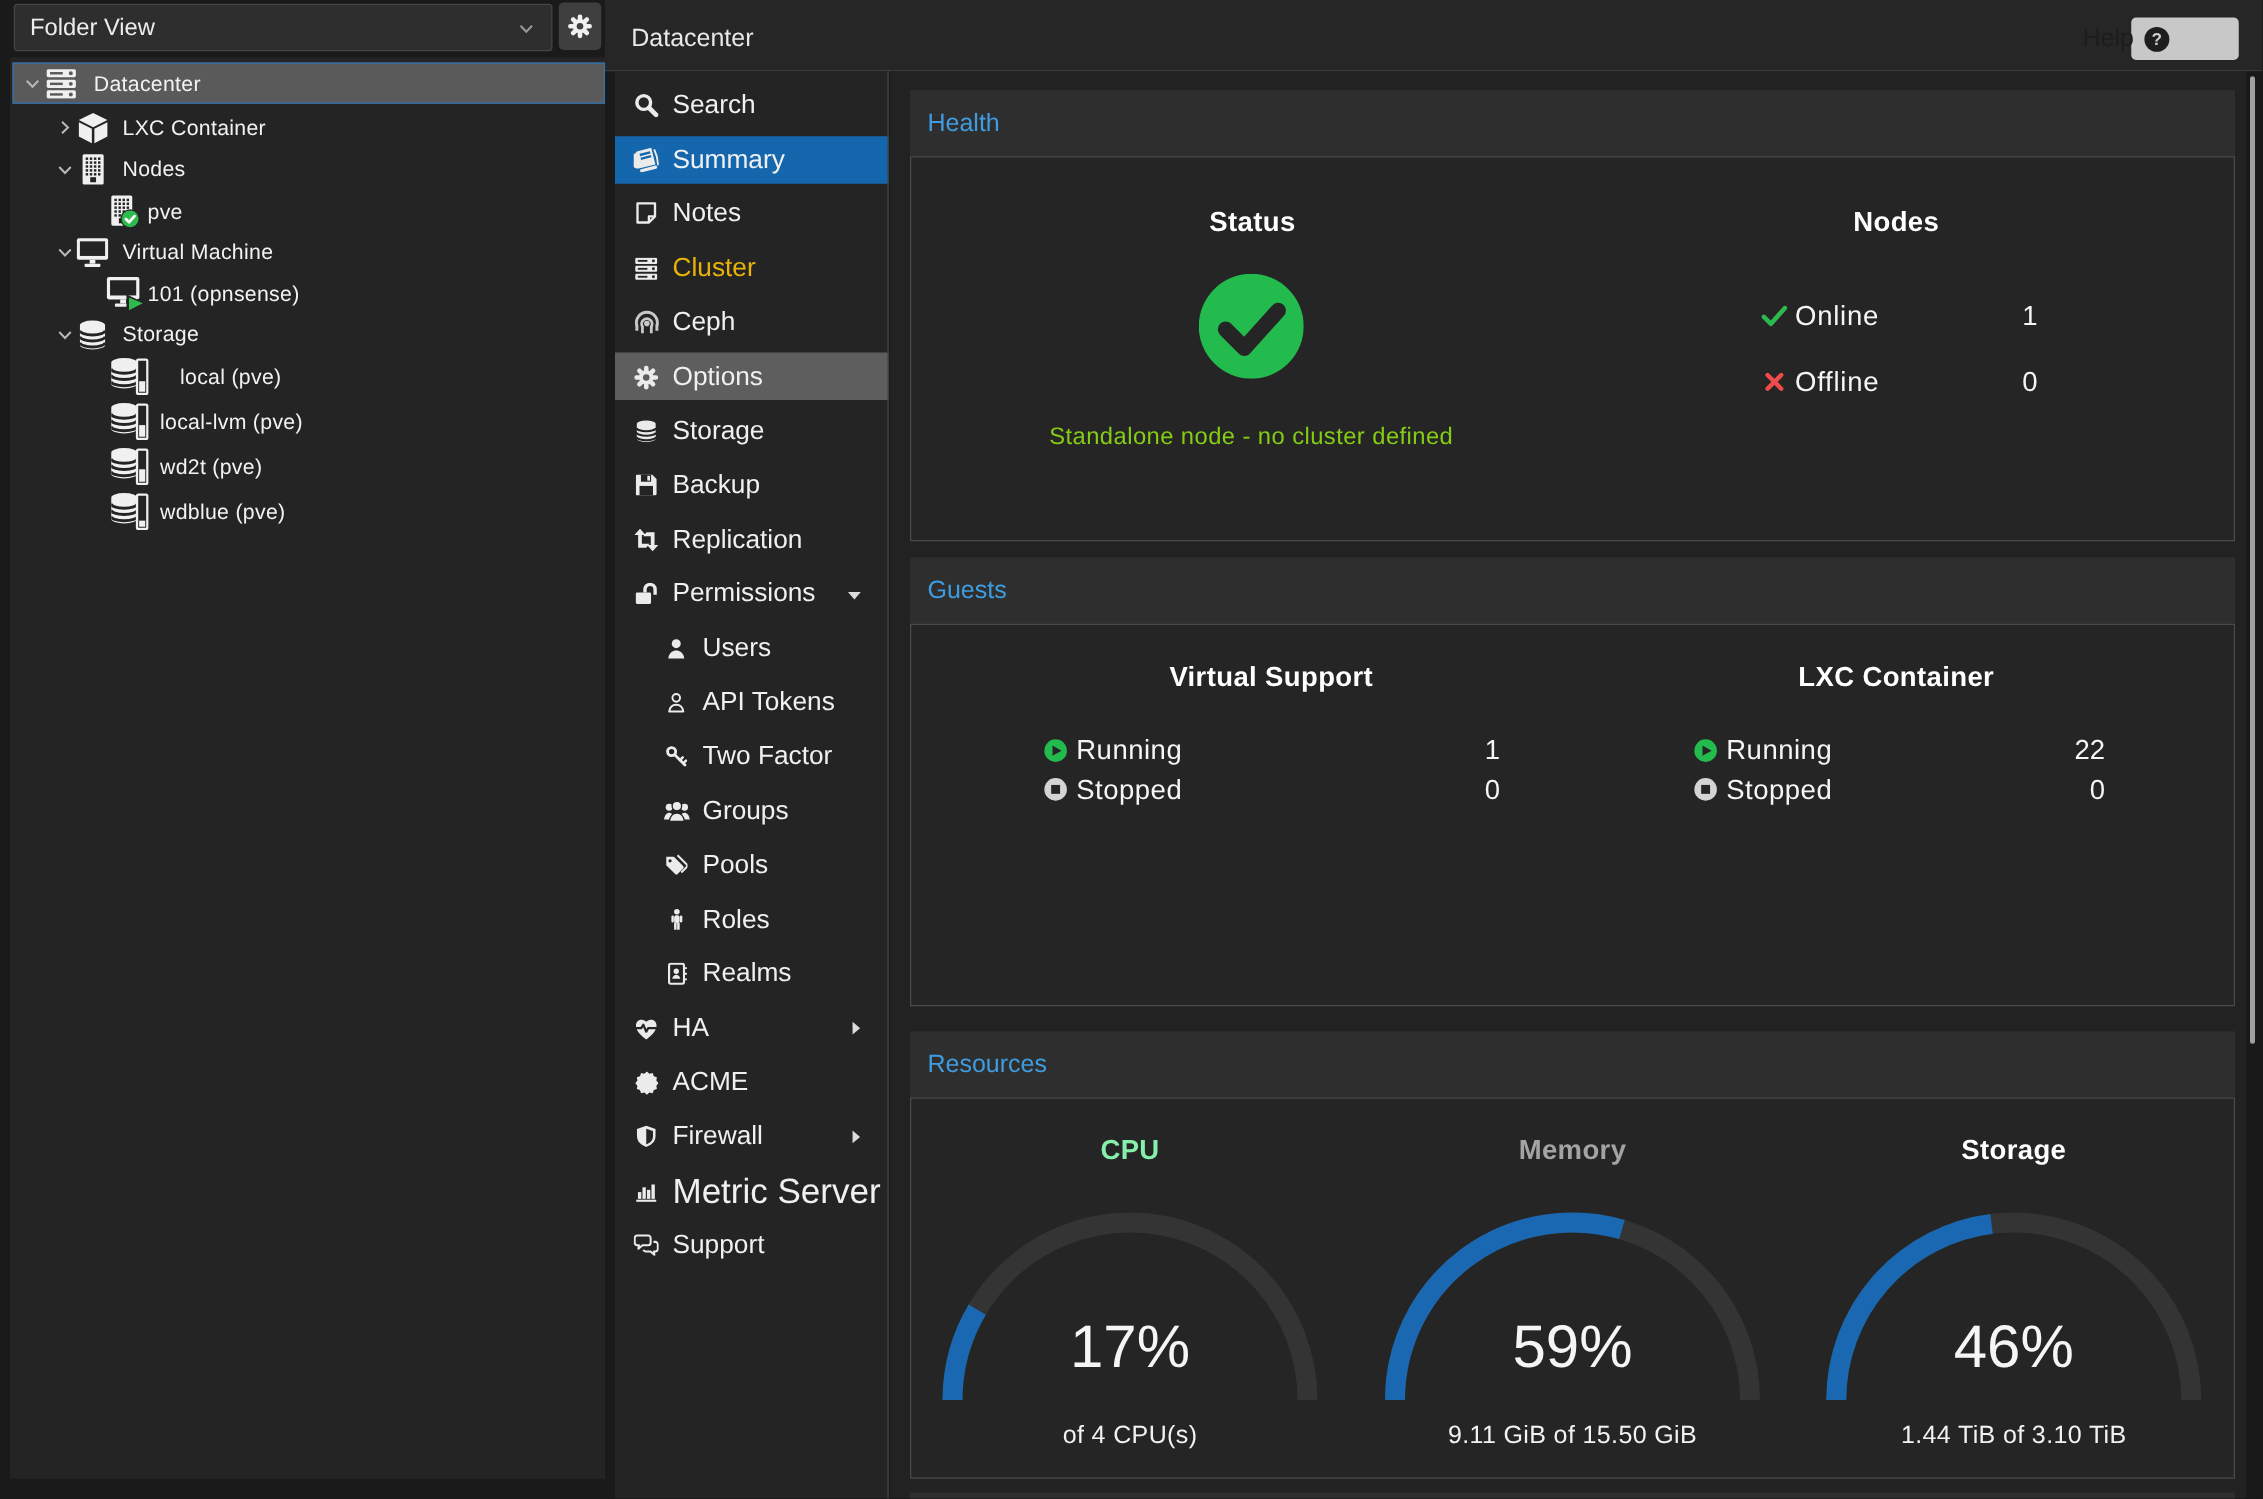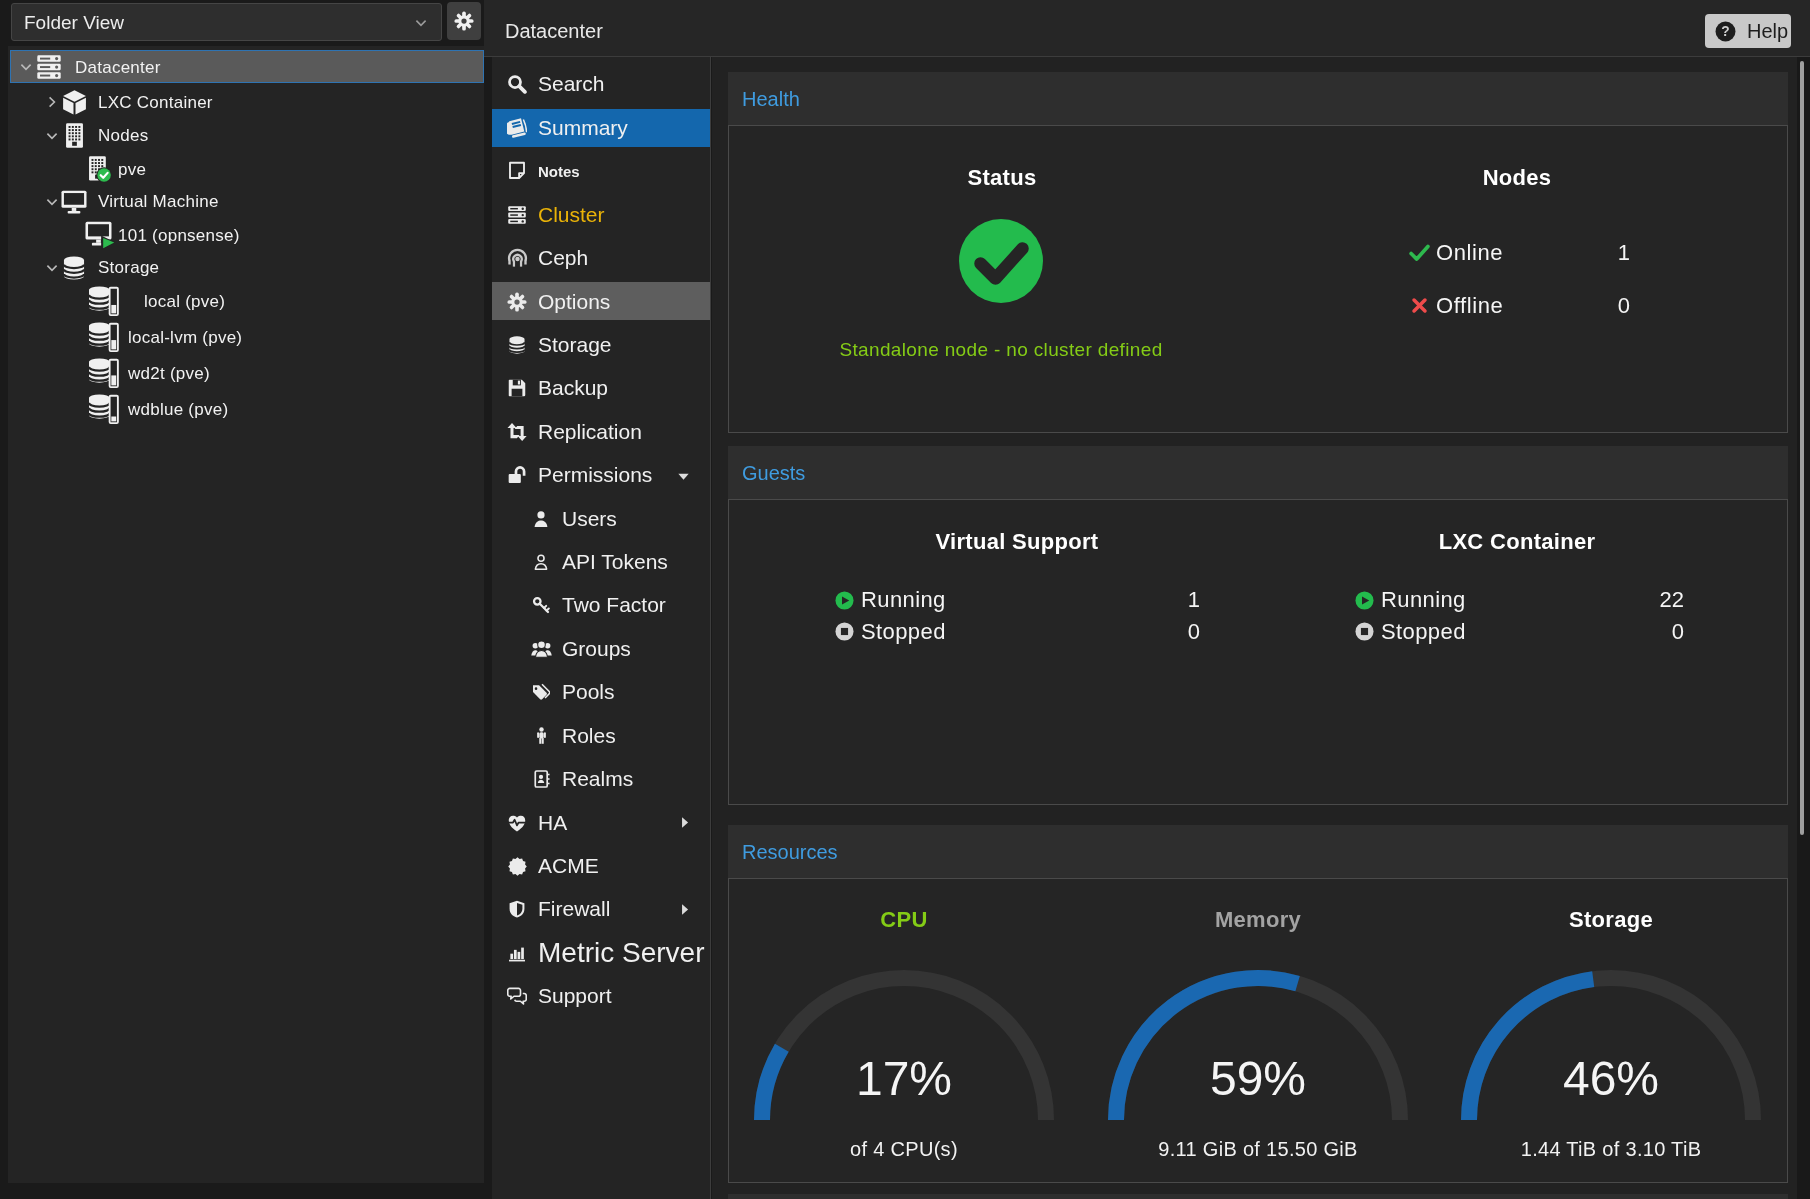--- a/index.html
+++ b/index.html
@@ -181,21 +181,21 @@
         <rect x="11.9" y="12.004" width="2.6" height="2.596" fill="#f0f0f0"></rect>
       </svg></div>
 <div style="position:absolute;left:128px;top:409.5px;transform:translateY(-50%);font-size:17px;color:#f2f2f2;font-weight:normal;white-space:nowrap;letter-spacing:0.25px;">wdblue (pve)</div>
 <div style="position:absolute;left:484px;top:0px;width:1326px;height:57px;background:#262626;border-bottom:1px solid #3c3c3c;"></div>
 <div style="position:absolute;left:505px;top:31px;transform:translateY(-50%);font-size:20px;color:#e8e8e8;font-weight:normal;white-space:nowrap;">Datacenter</div>
 <div style="position:absolute;left:1705px;top:14px;width:86px;height:34px;background:#c8c8c8;border-radius:4px;"></div>
 <div style="position:absolute;left:1714.5px;top:20.5px;width:21px;height:21px;line-height:0"><svg width="21" height="21" viewBox="0 0 16 16" style="">
         <circle cx="8" cy="8" r="7.6" fill="#1e1e1e"></circle>
         <text x="8" y="11.7" font-family="Liberation Sans, sans-serif" font-size="10.5" font-weight="bold" fill="#cfcfcf" text-anchor="middle">?</text>
       </svg></div>
-<div style="position:absolute;left:1747px;top:31px;transform:translateY(-50%);font-size:20px;color:#1d1d1d;font-weight:normal;white-space:nowrap;">Help</div>
+<div style="position:absolute;left:1666px;top:31px;transform:translateY(-50%);font-size:20px;color:#1d1d1d;font-weight:normal;white-space:nowrap;">Help</div>
 <div style="position:absolute;left:492px;top:57px;width:219px;height:1142px;background:#242424;border-right:1px solid #3d3d3d;"></div>
 <div style="position:absolute;left:507.0px;top:74.4px;width:20px;height:20px;line-height:0"><svg width="20" height="20" viewBox="0 0 16 16" style="">
         <circle cx="6.4" cy="6.4" r="4.4" fill="none" stroke="#ebebeb" stroke-width="2.2"></circle>
         <line x1="9.9" y1="9.9" x2="14.3" y2="14.3" stroke="#ebebeb" stroke-width="3.0" stroke-linecap="round"></line>
       </svg></div>
 <div style="position:absolute;left:538px;top:84.4px;transform:translateY(-50%);font-size:21px;color:#f0f0f0;font-weight:normal;white-space:nowrap;">Search</div>
 <div style="position:absolute;left:492px;top:109px;width:219px;height:38px;background:#1467ad;"></div>
 <div style="position:absolute;left:507.0px;top:117.8px;width:20px;height:20px;line-height:0"><svg width="20" height="20" viewBox="0 0 16 16" style="">
         <g transform="rotate(-14 8 8)">
           <path d="M14.6,2.6 C15.3,6 15.3,9.5 14.6,13.2" fill="none" stroke="#ebebeb" stroke-width="1.2"></path>
@@ -203,21 +203,21 @@
           <line x1="4.8" y1="3.9" x2="11.6" y2="3.9" stroke="#1467ad" stroke-width="1.5"></line>
           <line x1="4.8" y1="6.4" x2="11.6" y2="6.4" stroke="#1467ad" stroke-width="1.5"></line>
           <rect x="2.5" y="12.9" width="11.2" height="2.0" rx="0.9" fill="#ebebeb"></rect>
         </g>
       </svg></div>
 <div style="position:absolute;left:538px;top:127.82000000000001px;transform:translateY(-50%);font-size:21px;color:#f0f0f0;font-weight:normal;white-space:nowrap;">Summary</div>
 <div style="position:absolute;left:507.0px;top:161.2px;width:20px;height:20px;line-height:0"><svg width="20" height="20" viewBox="0 0 16 16" style="">
         <path d="M2.4,1.4 H13.6 V9.7 L9.7,13.6 H2.4 Z" fill="none" stroke="#ebebeb" stroke-width="1.5" stroke-linejoin="round"></path>
         <path d="M9.7,13.6 V9.7 H13.6" fill="none" stroke="#ebebeb" stroke-width="1.5" stroke-linejoin="round"></path>
       </svg></div>
-<div style="position:absolute;left:538px;top:171.24px;transform:translateY(-50%);font-size:15px;color:#f0f0f0;font-weight:bold;white-space:nowrap;">Notes</div>
+<div style="position:absolute;left:538px;top:171.24px;transform:translateY(-50%);font-size:21px;color:#f0f0f0;font-weight:normal;white-space:nowrap;">Notes</div>
 <div style="position:absolute;left:508.0px;top:205.7px;width:18px;height:18px;line-height:0"><svg width="18" height="18" viewBox="0 0 16 16" style="">
         <rect x="0.2" y="0.2" width="15.6" height="4.35" rx="0.9" fill="#ebebeb"></rect>
         <rect x="2.0" y="1.75" width="6.8" height="1.3" fill="#242424"></rect>
         <circle cx="13.1" cy="2.4000000000000004" r="1.05" fill="#242424"></circle>
         <rect x="0.2" y="5.85" width="15.6" height="4.35" rx="0.9" fill="#ebebeb"></rect>
         <rect x="2.0" y="7.3999999999999995" width="6.8" height="1.3" fill="#242424"></rect>
         <circle cx="13.1" cy="8.05" r="1.05" fill="#242424"></circle>
         <rect x="0.2" y="11.5" width="15.6" height="4.35" rx="0.9" fill="#ebebeb"></rect>
         <rect x="2.0" y="13.05" width="6.8" height="1.3" fill="#242424"></rect>
         <circle cx="13.1" cy="13.7" r="1.05" fill="#242424"></circle>
@@ -403,21 +403,21 @@
 <div style="position:absolute;right:126px;top:600px;transform:translateY(-50%);font-size:22px;color:#f5f5f5;font-weight:normal;white-space:nowrap;">22</div>
 <div style="position:absolute;left:1354.5px;top:622.0px;width:19px;height:19px;line-height:0"><svg width="19" height="19" viewBox="0 0 16 16" style="">
         <circle cx="8" cy="8" r="7.6" fill="#d4d4d4"></circle>
         <rect x="5.0" y="5.0" width="6.0" height="6.0" fill="#252525"></rect>
       </svg></div>
 <div style="position:absolute;left:1381px;top:631.5px;transform:translateY(-50%);font-size:22px;color:#f5f5f5;font-weight:normal;white-space:nowrap;letter-spacing:0.4px;">Stopped</div>
 <div style="position:absolute;right:126px;top:631.5px;transform:translateY(-50%);font-size:22px;color:#f5f5f5;font-weight:normal;white-space:nowrap;">0</div>
 <div style="position:absolute;left:728px;top:825px;width:1060px;height:358px;background:#2e2e2e;"></div>
     <div style="position:absolute;left:742px;top:852px;transform:translateY(-50%);font-size:20px;color:#3f9ce0;font-weight:normal;white-space:nowrap;">Resources</div>
     <div style="position:absolute;left:728px;top:878px;width:1060px;height:305px;background:#252525;border:1px solid #4a4a4a;"></div>
-<div style="position:absolute;left:904px;top:920px;transform:translate(-50%,-50%);font-size:22px;color:#84cc16;font-weight:normal;white-space:nowrap;letter-spacing:0.3px;"><b>CPU</b></div>
+<div style="position:absolute;left:904px;top:920px;transform:translate(-50%,-50%);font-size:22px;color:#86efac;font-weight:normal;white-space:nowrap;letter-spacing:0.3px;"><b>CPU</b></div>
 <div style="position:absolute;left:744px;top:950px;line-height:0"><svg width="320" height="180" viewBox="0 0 320 180">
         <path d="M 18,170 A 142,142 0 0 1 302,170" fill="none" stroke="#343434" stroke-width="16"></path>
         <path d="M 18,170 A 142,142 0 0 1 37.8,97.7" fill="none" stroke="#1a68b1" stroke-width="16"></path>
       </svg></div>
 <div style="position:absolute;left:904px;top:1078px;transform:translate(-50%,-50%);font-size:48px;color:#f5f5f5;font-weight:normal;white-space:nowrap;">17%</div>
 <div style="position:absolute;left:904px;top:1149px;transform:translate(-50%,-50%);font-size:20px;color:#f2f2f2;font-weight:normal;white-space:nowrap;letter-spacing:0.3px;">of 4 CPU(s)</div>
 <div style="position:absolute;left:1258px;top:920px;transform:translate(-50%,-50%);font-size:22px;color:#a3a3a3;font-weight:normal;white-space:nowrap;letter-spacing:0.3px;"><b>Memory</b></div>
 <div style="position:absolute;left:1098px;top:950px;line-height:0"><svg width="320" height="180" viewBox="0 0 320 180">
         <path d="M 18,170 A 142,142 0 0 1 302,170" fill="none" stroke="#343434" stroke-width="16"></path>
         <path d="M 18,170 A 142,142 0 0 1 199.6,33.6" fill="none" stroke="#1a68b1" stroke-width="16"></path>

